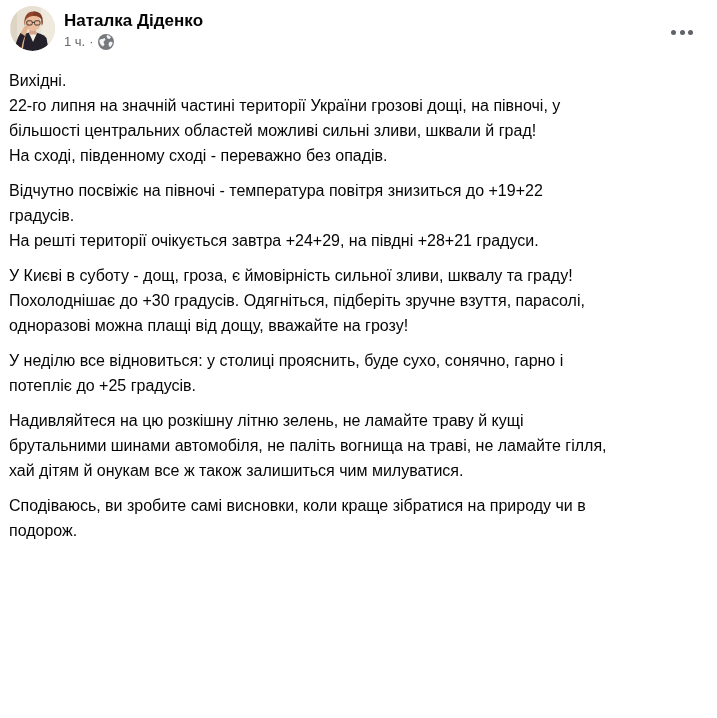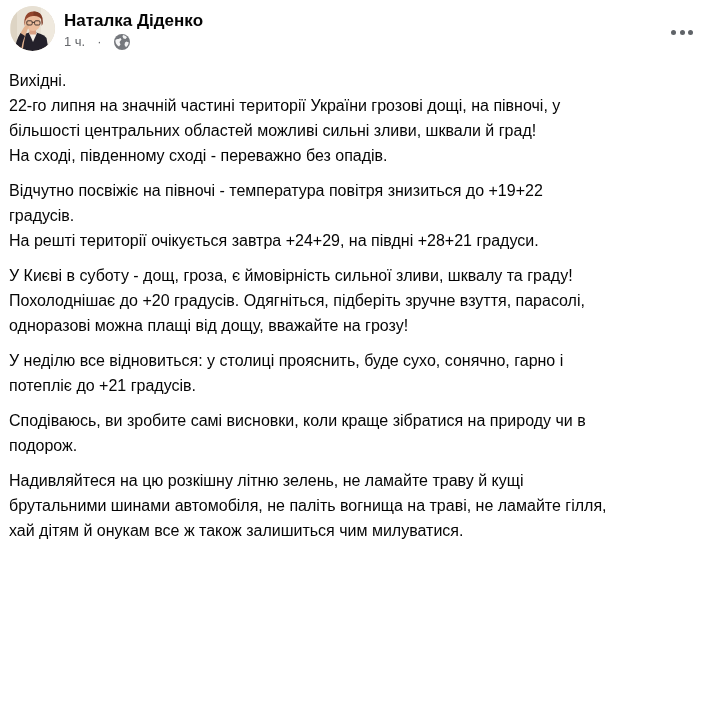--- a/index.html
+++ b/index.html
@@ -44,21 +44,21 @@
   .author {
     font-size: 17px;
     font-weight: 700;
     color: #050505;
     line-height: 21px;
     cursor: pointer;
   }
   .meta {
     display: flex;
     align-items: center;
-    gap: 12px;
+    gap: 4px;
     margin-top: 2px;
     color: #65676B;
     font-size: 13px;
     line-height: 17px;
   }
   .meta .sep { color: #65676B; }
   .globe-icon { display: inline-flex; }
   .globe-icon svg { display: block; }
   .more-button {
     position: absolute;
@@ -149,24 +149,24 @@
 
   <div class="post-body">
     <p>Вихідні.
 22-го липня на значній частині території України грозові дощі, на півночі, у
 більшості центральних областей можливі сильні зливи, шквали й град!
 На сході, південному сході - переважно без опадів.</p>
     <p>Відчутно посвіжіє на півночі - температура повітря знизиться до +19+22
 градусів.
 На решті території очікується завтра +24+29, на півдні +28+21 градуси.</p>
     <p>У Києві в суботу - дощ, гроза, є ймовірність сильної зливи, шквалу та граду!
-Похолоднішає до +20 градусів. Одягніться, підберіть зручне взуття, парасолі,
+Похолоднішає до +30 градусів. Одягніться, підберіть зручне взуття, парасолі,
 одноразові можна плащі від дощу, вважайте на грозу!</p>
     <p>У неділю все відновиться: у столиці прояснить, буде сухо, сонячно, гарно і
-потепліє до +21 градусів.</p>
-    <p>Сподіваюсь, ви зробите самі висновки, коли краще зібратися на природу чи в
-подорож.</p>
+потепліє до +25 градусів.</p>
     <p>Надивляйтеся на цю розкішну літню зелень, не ламайте траву й кущі
 брутальними шинами автомобіля, не паліть вогнища на траві, не ламайте гілля,
 хай дітям й онукам все ж також залишиться чим милуватися.</p>
+    <p>Сподіваюсь, ви зробите самі висновки, коли краще зібратися на природу чи в
+подорож.</p>
   </div>
 
 </div>
 
 </body></html>

